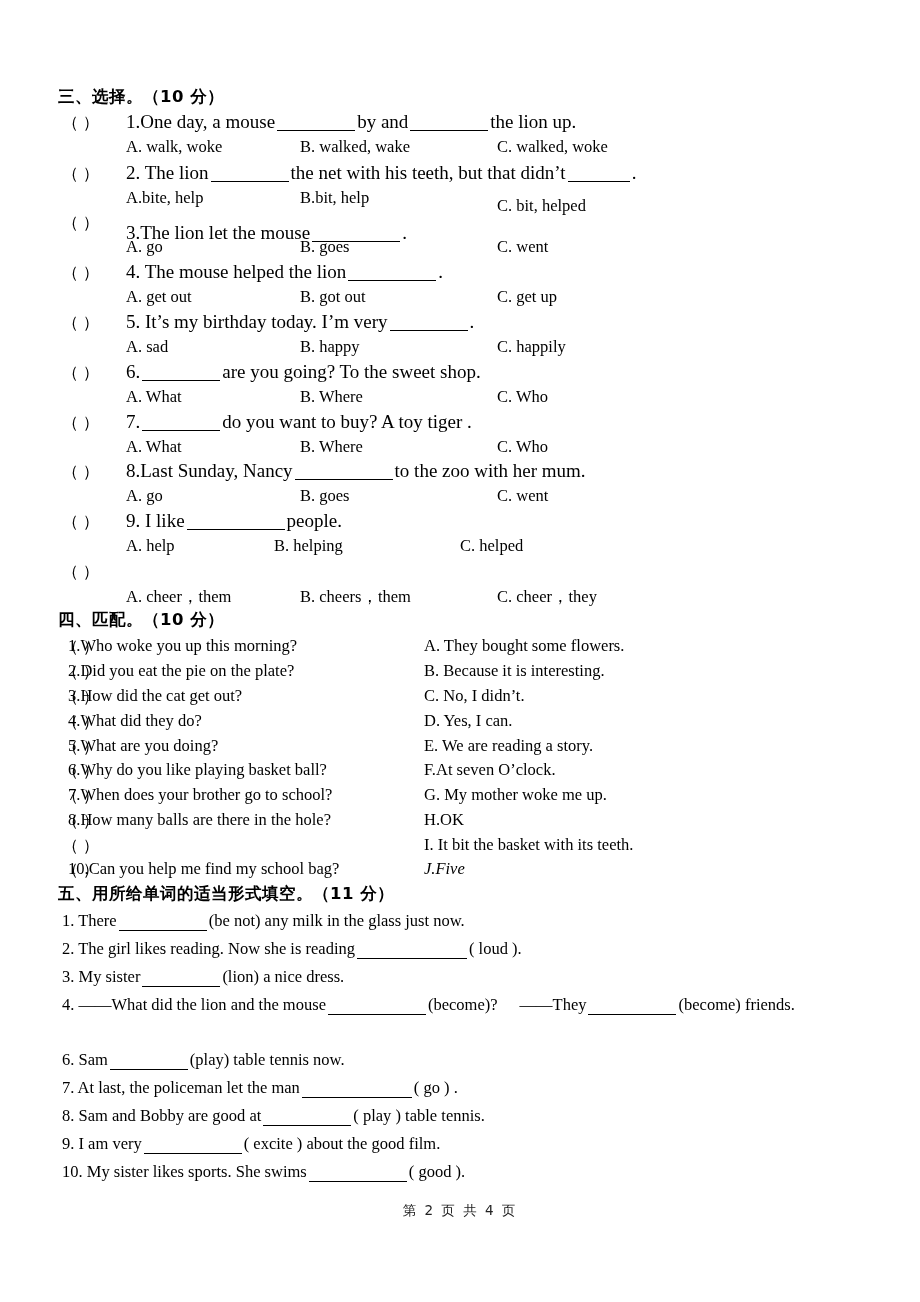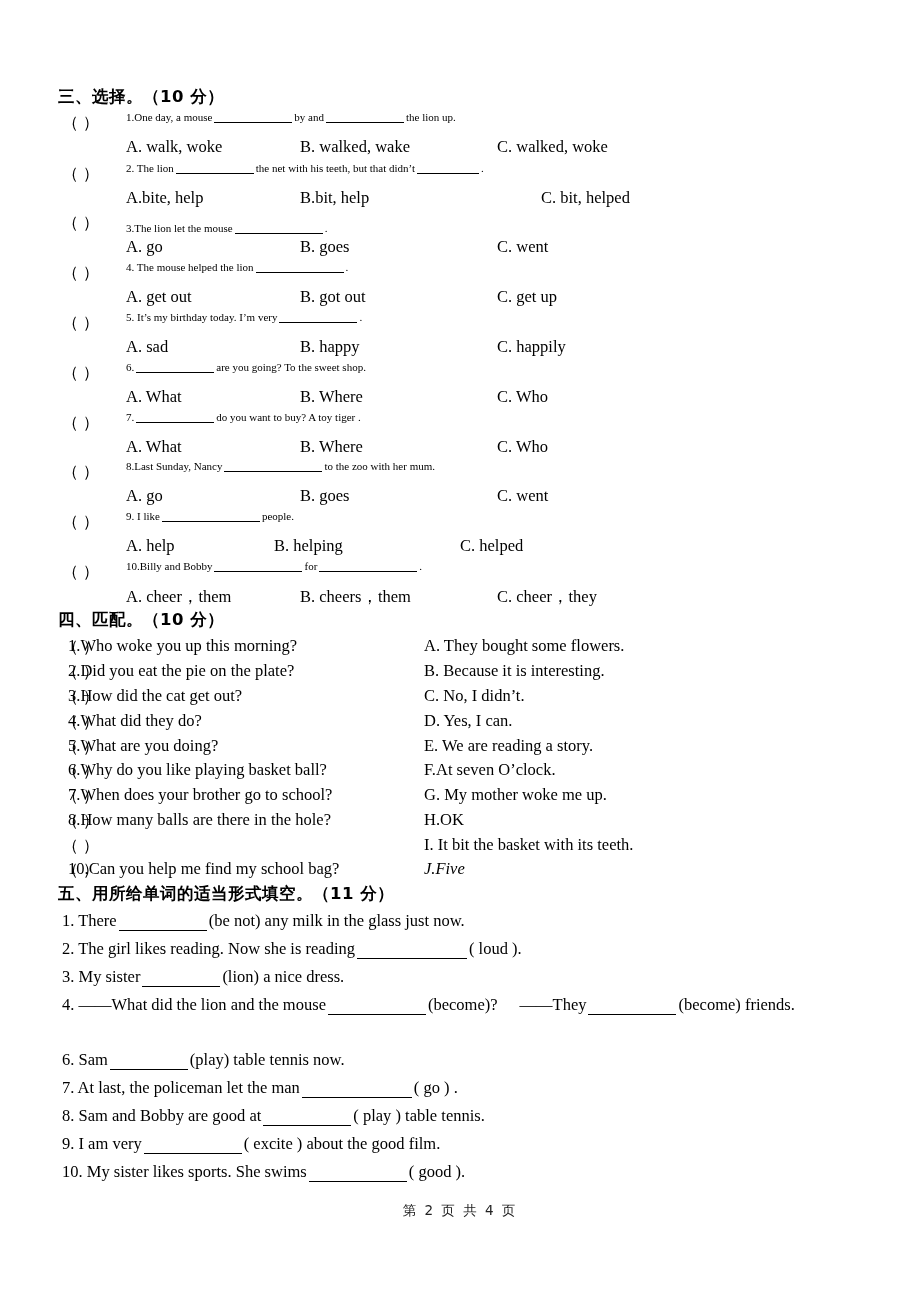--- a/index.html
+++ b/index.html
@@ -29,21 +29,21 @@
     font-family: "DejaVu Sans", "Liberation Sans", sans-serif;
     font-weight: bold;
     font-size: 16.5px;
     letter-spacing: 0.5px;
     white-space: nowrap;
   }
 
   
   .line {
     position: absolute;
-    font-size: 11px;
+    font-size: 19px;
     line-height: 1;
     white-space: nowrap;
   }
 
   
   .brk { position: absolute; font-size: 16.5px; white-space: nowrap; }
 
   
   .optA { position: absolute; left: 126px; font-size: 16.5px; white-space: nowrap; }
   .optB { position: absolute; left: 300px; font-size: 16.5px; white-space: nowrap; }
@@ -92,21 +92,21 @@
   <div class="brk" style="left:62px; top:112px;">（      ）</div>
   <div class="line" style="left:126px; top:112px;"><span>1.One day, a mouse</span><span class="bl w2"></span><span>by and</span><span class="bl w2"></span><span>the lion up.</span></div>
   <div class="optA" style="top:137px;">A. walk, woke</div>
   <div class="optB" style="top:137px;">B. walked, wake</div>
   <div class="optC" style="top:137px;">C. walked, woke</div>
 
   <div class="brk" style="left:62px; top:163px;">（      ）</div>
   <div class="line" style="left:126px; top:163px;"><span>2. The lion</span><span class="bl w2"></span><span>the net with his teeth, but that didn’t</span><span class="bl w6"></span><span>.</span></div>
   <div class="optA" style="top:188px;">A.bite, help</div>
   <div class="optB" style="top:188px;">B.bit, help</div>
-  <div class="optC" style="top:188px;margin-left:44px;">C. bit, helped</div>
+  <div class="optC" style="top:196px;">C. bit, helped</div>
 
   <div class="brk" style="left:62px; top:212px;">（      ）</div>
   <div class="line" style="left:126px; top:212px;margin-top:11px;"><span>3.The lion let the mouse</span><span class="bl w3"></span><span>.</span></div>
   <div class="optA" style="top:237px;">A. go</div>
   <div class="optB" style="top:237px;">B. goes</div>
   <div class="optC" style="top:237px;">C. went</div>
 
   <div class="brk" style="left:62px; top:262px;">（      ）</div>
   <div class="line" style="left:126px; top:262px;"><span>4. The mouse helped the lion</span><span class="bl w3"></span><span>.</span></div>
   <div class="optA" style="top:287px;">A. get out</div>
@@ -137,21 +137,20 @@
   <div class="optB" style="top:486px;">B. goes</div>
   <div class="optC" style="top:486px;">C. went</div>
 
   <div class="brk" style="left:62px; top:511px;">（      ）</div>
   <div class="line" style="left:126px; top:511px;"><span>9. I like</span><span class="bl w4"></span><span>people.</span></div>
   <div class="optA" style="top:536px;">A. help</div>
   <div class="optB" style="left:274px; top:536px;">B. helping</div>
   <div class="optC" style="left:460px; top:536px;">C. helped</div>
 
   <div class="brk" style="left:62px; top:561px;">（      ）</div>
-  <div class="line" style="left:126px; top:561px;"><span>10.Billy and Bobby</span><span class="bl w3"></span><span>for</span><span class="bl w4"></span><span>.</span></div>
   <div class="optA" style="top:586px;">A. cheer，them</div>
   <div class="optB" style="top:586px;">B. cheers，them</div>
   <div class="optC" style="top:586px;">C. cheer，they</div>
 
   <div class="sec-head" style="top:609px;">四、匹配。（10 分）</div>
 
   <div class="brk" style="left:62px; top:636px;">（      ）</div>
   <div class="m-q" style="top:636px;">1.Who woke you up this morning?</div>
   <div class="m-a" style="top:636px;">A. They bought some flowers.</div>
 

